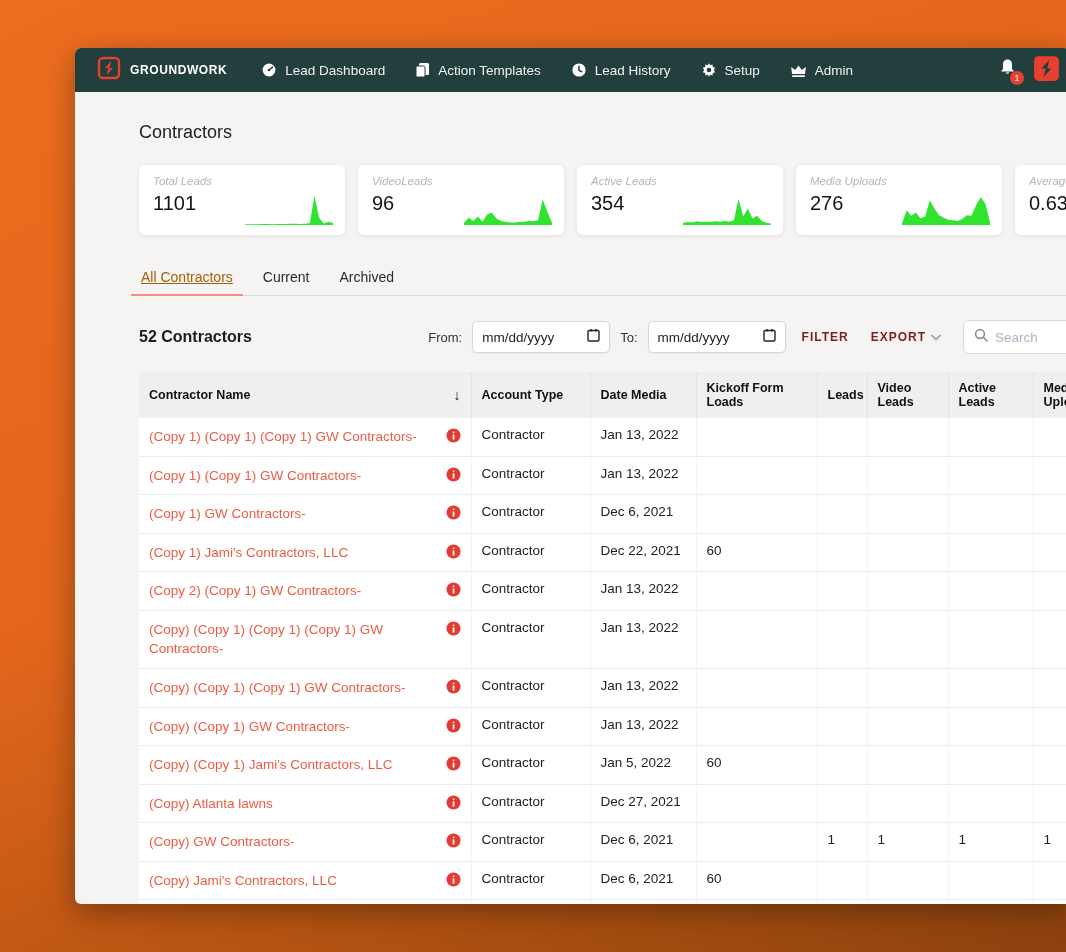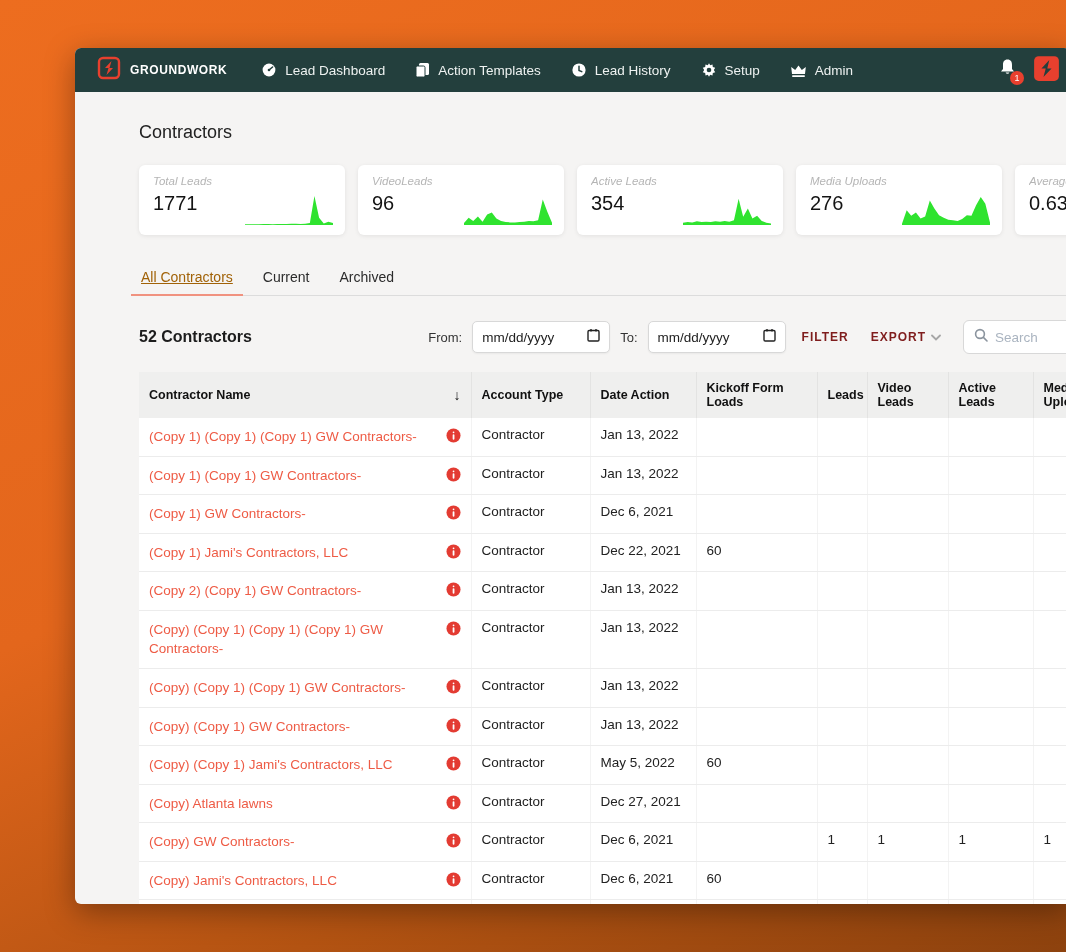--- a/index.html
+++ b/index.html
@@ -164,21 +164,21 @@
       </span>
     </div>
   </div>
 
   <div class="content">
     <h1 class="page-title">Contractors</h1>
 
     <div class="cards">
       <div class="card">
         <div class="card-label">Total Leads</div>
-        <div class="card-value">1771</div>
+        <div class="card-value">1101</div>
         <svg class="spark" viewBox="0 0 100 30" preserveAspectRatio="none">
             <polygon points="0,30 0.0,29.4 5.3,29.4 10.5,29.4 15.8,29.4 21.1,29.1 26.3,29.1 31.6,29.4 36.8,29.1 42.1,29.1 47.4,29.1 52.6,28.8 57.9,28.8 63.2,29.1 68.4,28.8 73.7,28.3 78.9,4.5 84.2,23.6 89.5,28.6 94.7,27.1 100.0,28.3 100,30" fill="#2fe32f"></polygon>
           </svg>
       </div>
       <div class="card">
         <div class="card-label">VideoLeads</div>
         <div class="card-value">96</div>
         <svg class="spark" viewBox="0 0 100 30" preserveAspectRatio="none">
             <polygon points="0,30 0.0,28.3 5.3,23.6 10.5,26.5 15.8,22.5 21.1,27.1 26.3,20.7 31.6,19.0 36.8,24.2 42.1,26.5 47.4,27.4 52.6,27.7 57.9,27.7 63.2,27.4 68.4,27.1 73.7,26.5 78.9,26.8 84.2,25.9 89.5,7.4 94.7,18.4 100.0,28.0 100,30" fill="#2fe32f"></polygon>
           </svg>
@@ -270,21 +270,21 @@
       </colgroup>
       <thead>
         <tr>
           <th>
             <span class="th-inner">
                 <span>Contractor Name</span>
             <span class="sort-icon">↓</span>
               </span>
           </th>
           <th>Account Type</th>
-          <th>Date Action</th>
+          <th>Date Media</th>
           <th>Kickoff Form Loads</th>
           <th>Leads</th>
           <th>Video Leads</th>
           <th>Active Leads</th>
           <th>Media Uploads</th>
         </tr>
       </thead>
       <tbody id="table-body">
   <tr>
     <td>
@@ -469,21 +469,21 @@
         <span class="info">
           <svg width="15" height="15" viewBox="0 0 16 16">
                     <circle cx="8" cy="8" r="7.5" fill="#e33b32"></circle>
                     <rect x="7.1" y="3.6" width="1.9" height="1.9" rx=".9" fill="#fff"></rect>
                     <rect x="7.1" y="6.6" width="1.9" height="5.8" rx=".95" fill="#fff"></rect>
                   </svg>
         </span>
       </div>
     </td>
     <td>Contractor</td>
-    <td>May 5, 2022</td>
+    <td>Jan 5, 2022</td>
     <td>60</td>
     <td></td>
     <td></td>
     <td></td>
     <td></td>
   </tr>
 
   <tr>
     <td>
       <div class="name-wrap">

